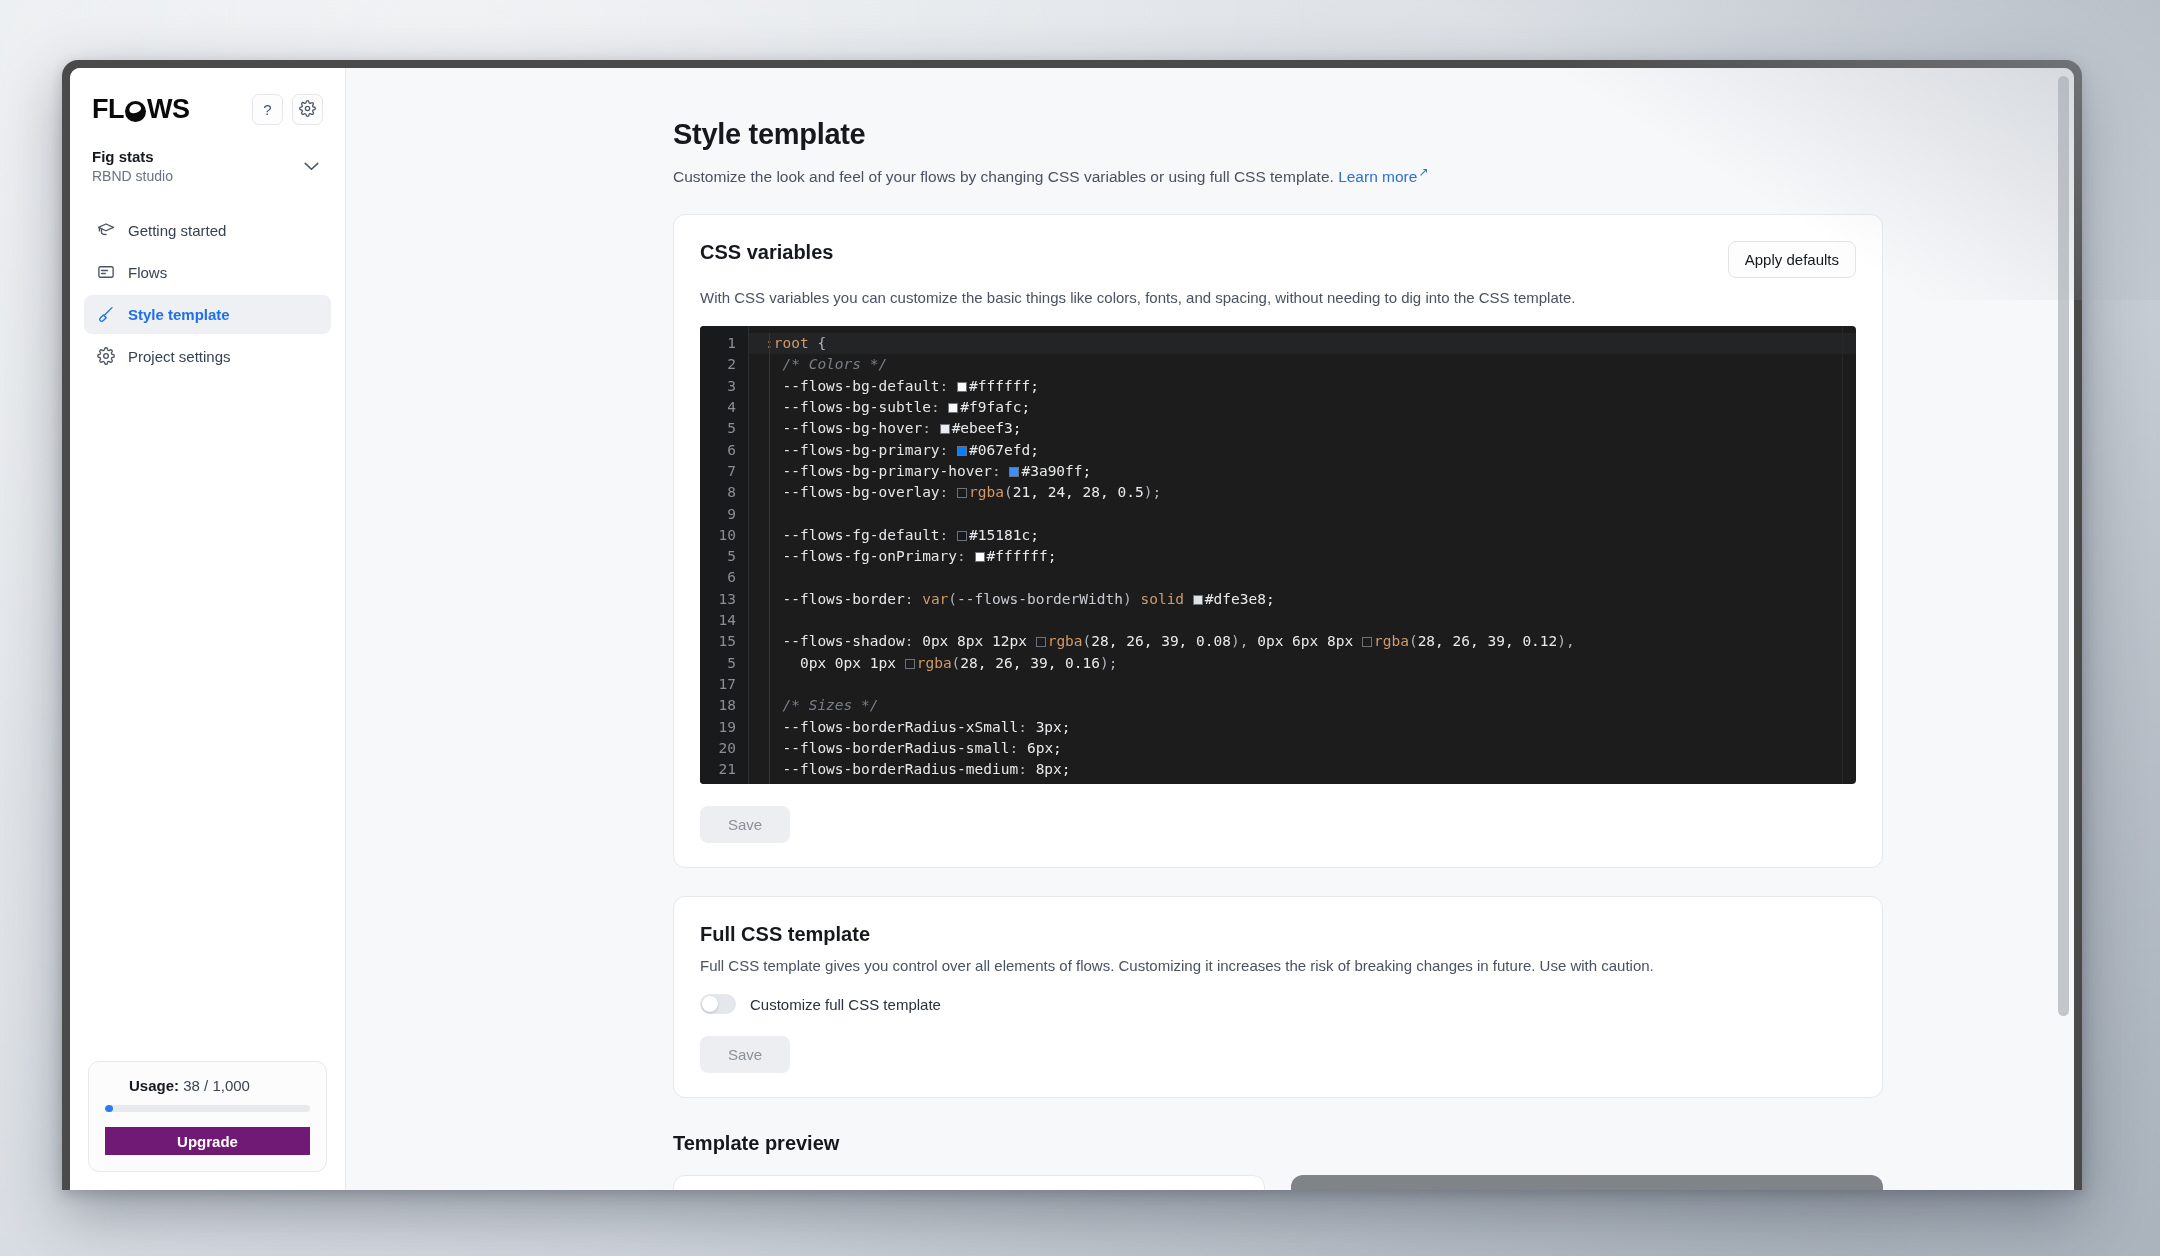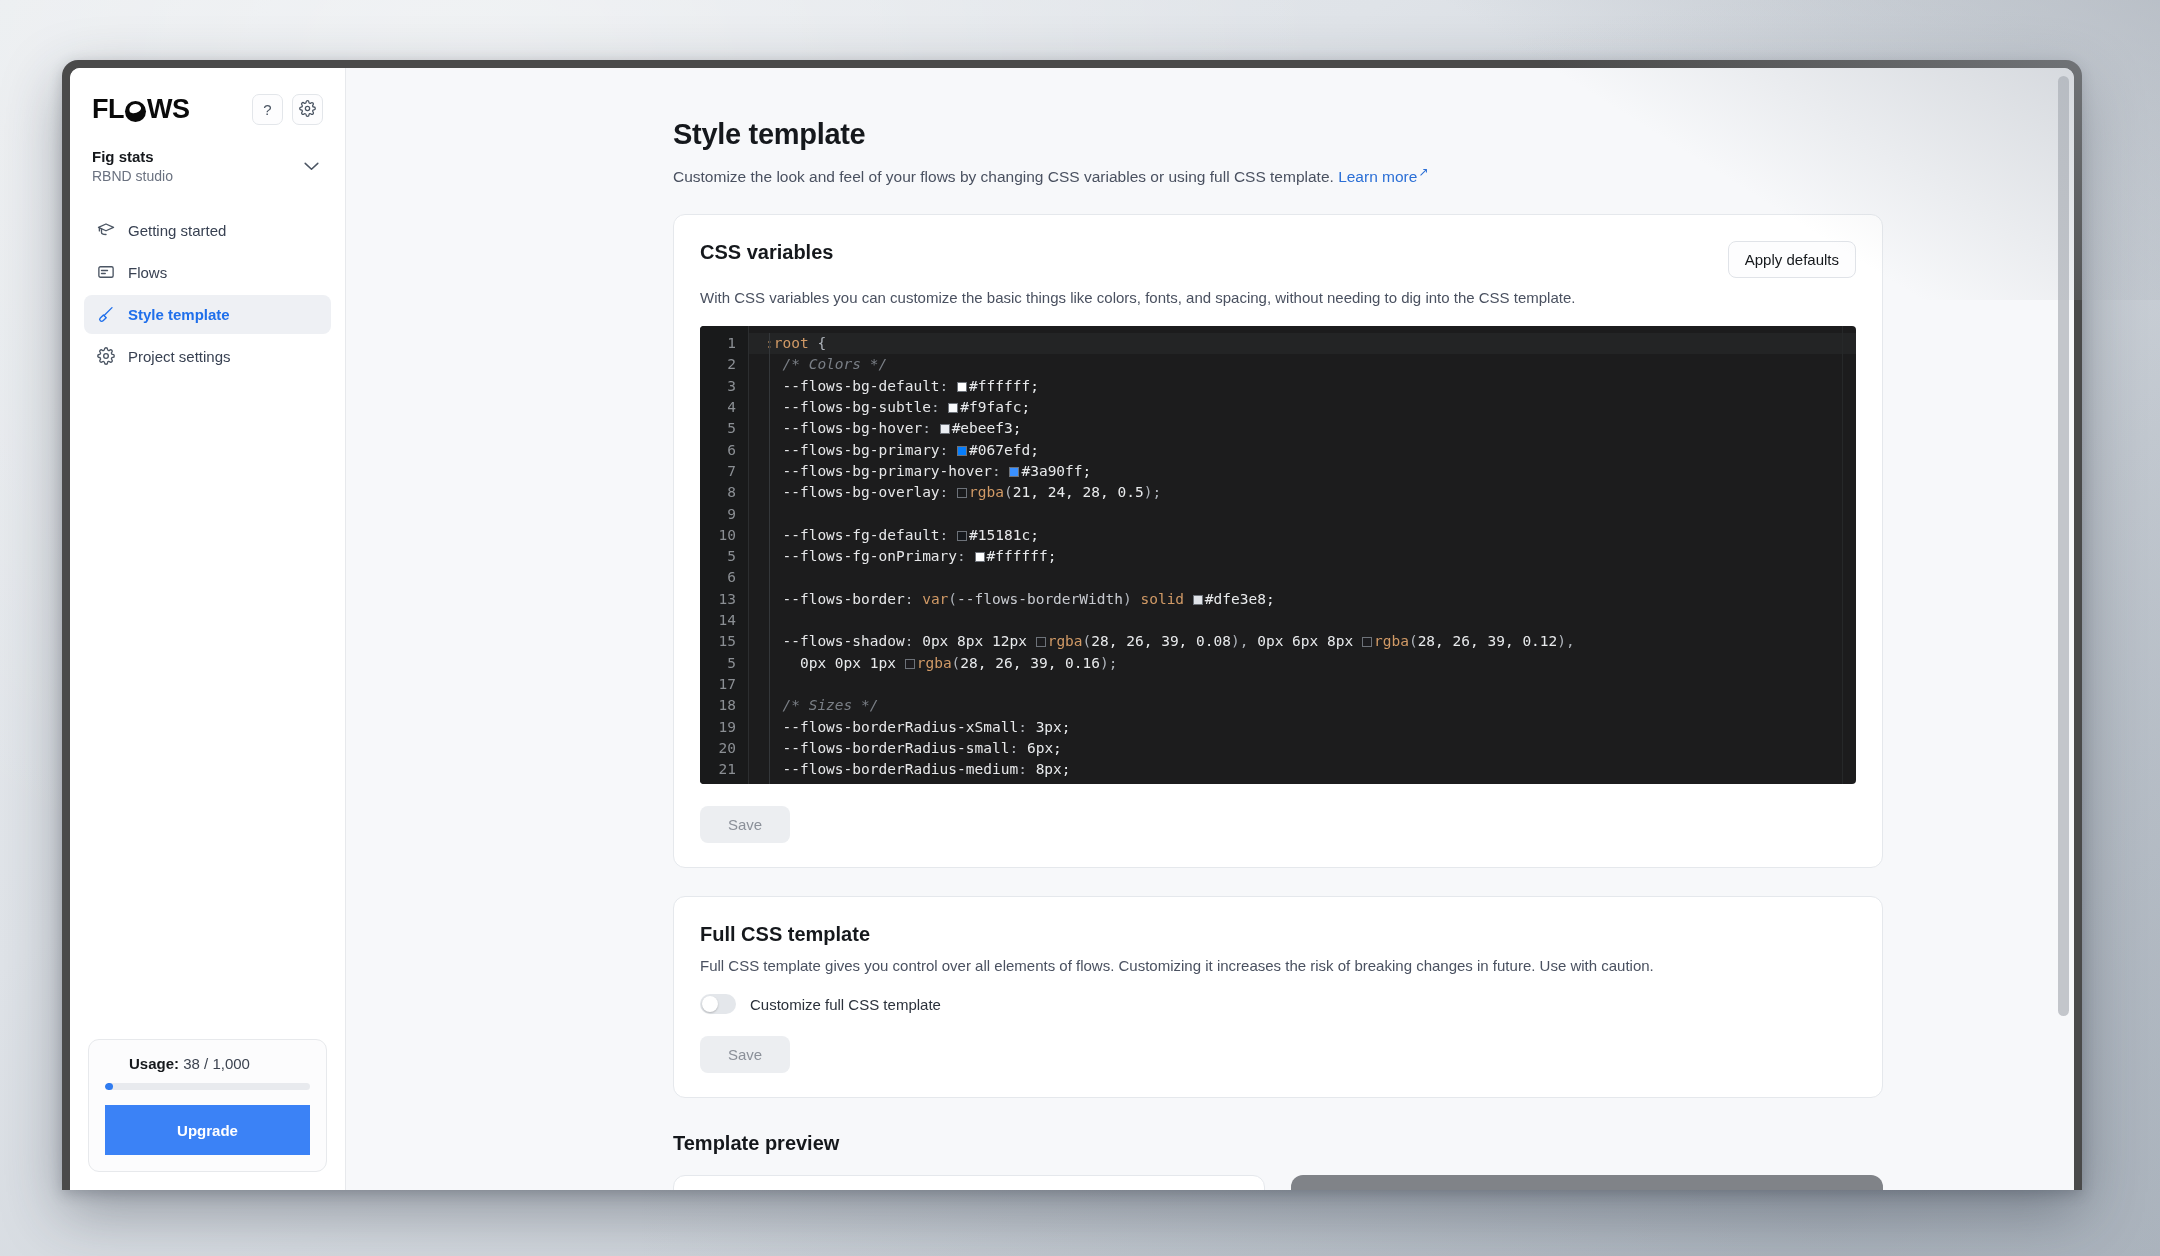--- a/index.html
+++ b/index.html
@@ -107,22 +107,22 @@
 
   .usage-card {
     margin: 0 18px; border: 1px solid #e7e9ec; border-radius: 11px;
     padding: 15px 16px 16px 16px; background: #fcfcfd;
   }
   .usage-line { font-size: 15px; color: #3c4350; }
   .usage-line b { color: #15181c; margin-left: 24px; }
   .usage-bar { margin-top: 11px; height: 7px; border-radius: 4px; background: #e8eaee; overflow: hidden; }
   .usage-fill { height: 100%; background: #2f7bf0; border-radius: 4px; width: 6%; }
   .upgrade-btn {
-    margin-top: 15px; width: 100%; height: 50px; border-radius: 0; border: none;
-    background: #3b82f6; color: #ffffff; font-size: 15px; font-weight: bold;
+    margin-top: 15px; width: 100%; height: 28px; border-radius: 0; border: none;
+    background: #701a75; color: #ffffff; font-size: 15px; font-weight: bold;
     cursor: pointer; font-family: "Liberation Sans", sans-serif;
   }
 
   
   .main {
     flex: 1 1 auto; background: #f7f8fa; overflow: hidden; position: relative;
   }
   .main-scroll { padding: 50px 0 0 0; height: 100%; }
   .content { width: 1210px; margin-left: 327px; }
 

